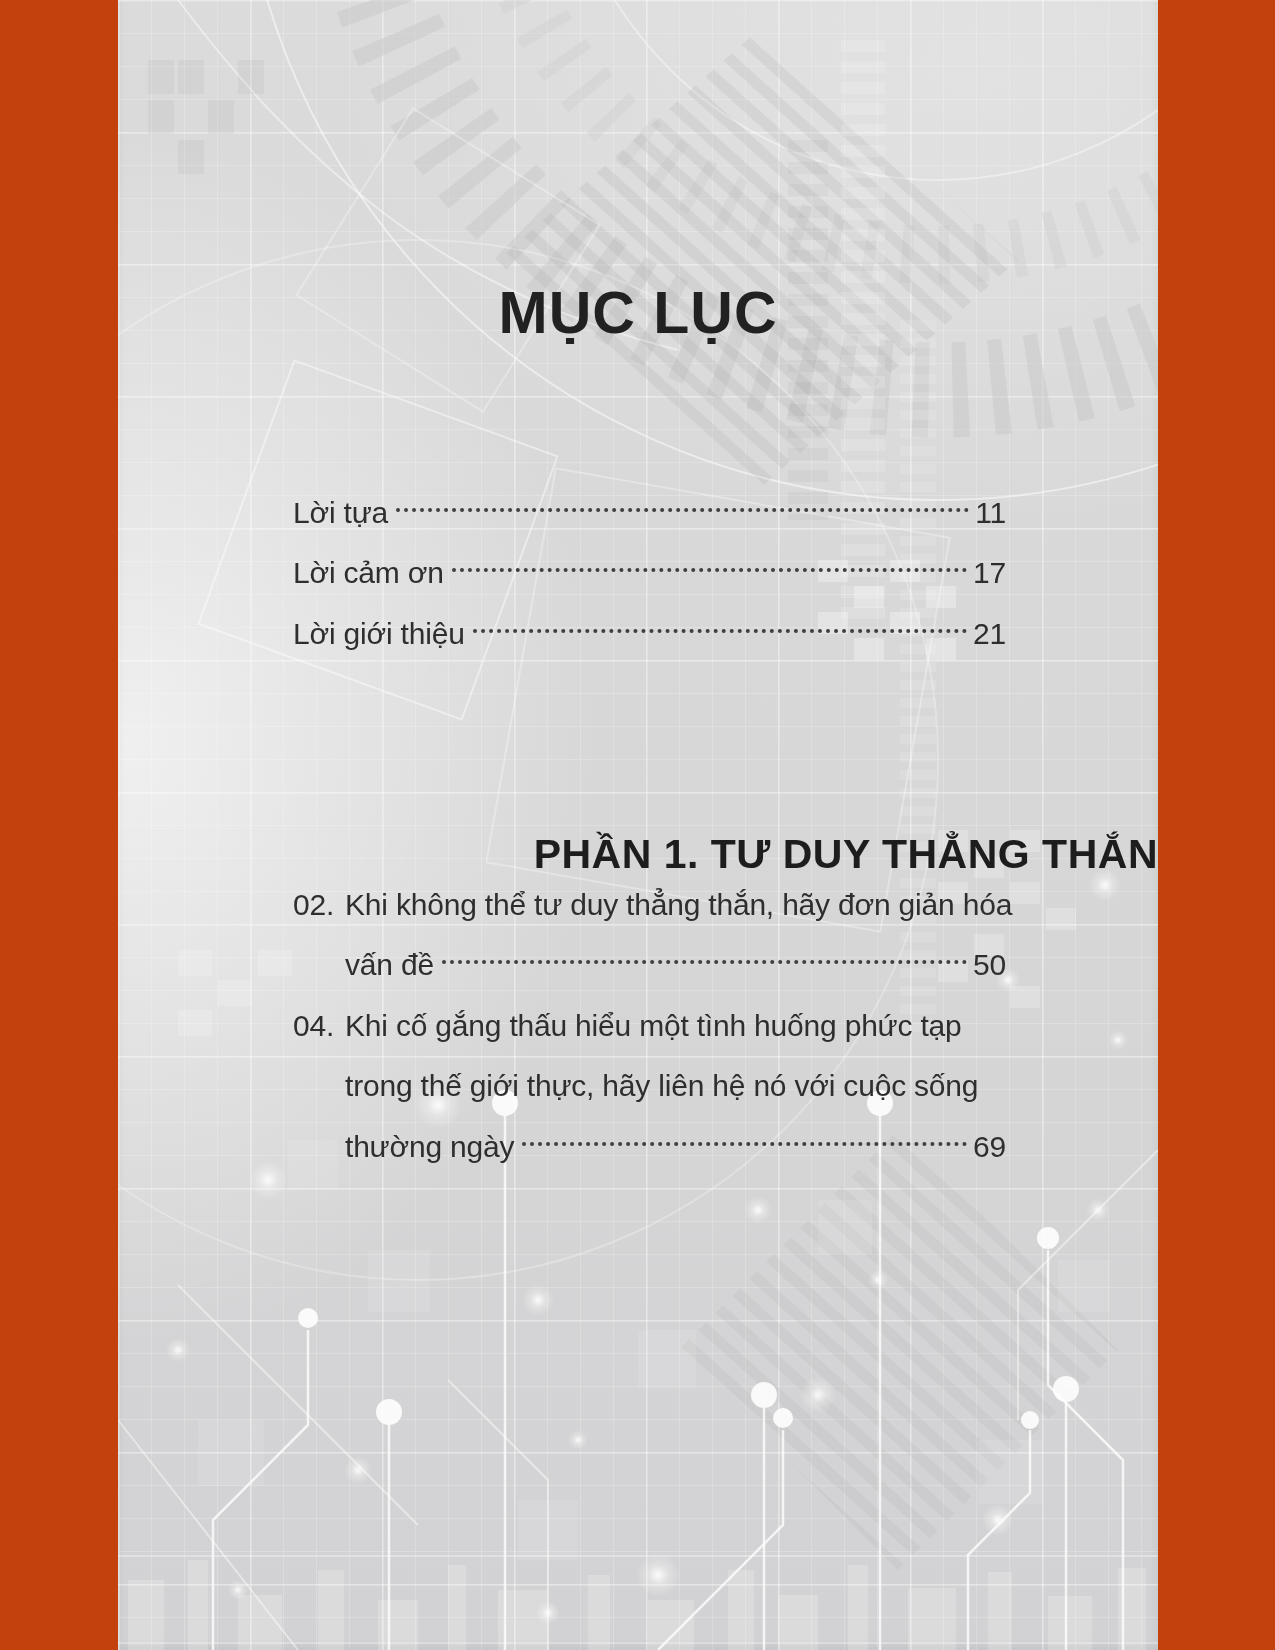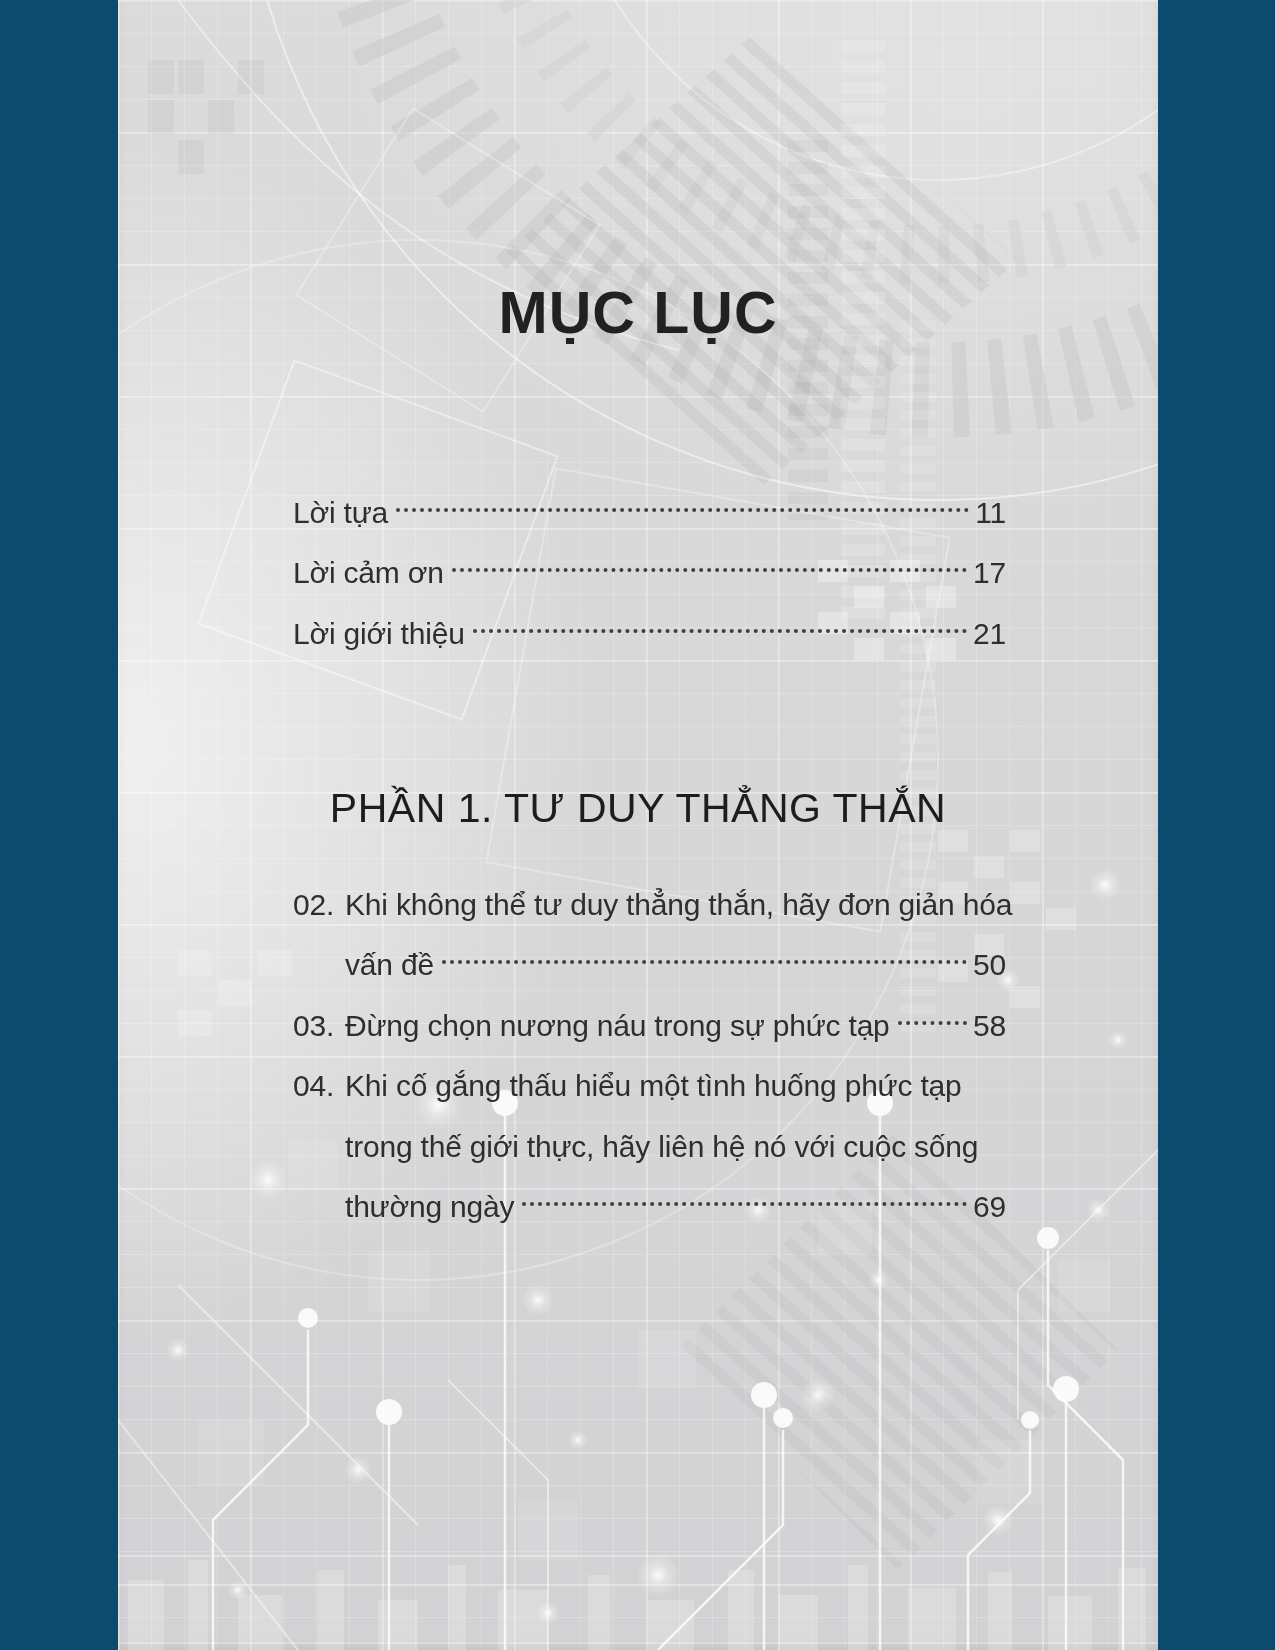--- a/index.html
+++ b/index.html
@@ -1,17 +1,17 @@
 <!DOCTYPE html>
 <html><head>
 <meta charset="utf-8">
 <style>
   html,body{margin:0;padding:0;background:#ffffff;}
   .canvas{
-    position:relative;width:1275px;height:1650px;background:#0c4a6e;overflow:hidden;
+    position:relative;width:1275px;height:1650px;background:#c2410c;overflow:hidden;
     font-family:"Liberation Sans", sans-serif;
   }
   .page{
     position:absolute;left:118px;top:0;width:1040px;height:1650px;overflow:hidden;
     background:
       radial-gradient(760px 980px at 1% 45%, rgba(255,255,255,0.62), rgba(255,255,255,0) 62%),
       radial-gradient(1100px 800px at 82% 4%, rgba(255,255,255,0.20), rgba(255,255,255,0) 60%),
       linear-gradient(180deg,#dbdbdc 0%, #d7d7d8 48%, #d2d2d4 100%);
     box-shadow: inset 0 -4px 10px rgba(0,0,0,0.07);
   }
@@ -25,22 +25,22 @@
     background-size: 33px 33px, 33px 33px, 132px 132px, 132px 132px;
   }
   .decor{position:absolute;inset:0;pointer-events:none;}
   .content{position:absolute;inset:0;}
   .title{
     position:absolute;top:281px;left:0;width:100%;text-align:center;
     font-size:59px;font-weight:bold;letter-spacing:1px;color:#212121;line-height:1.1;
   }
   .front{position:absolute;top:486px;left:175px;width:713px;}
   .part-heading{
-    position:absolute;top:783px;left:0;width:100%;text-align:center;
-    font-size:41px;font-weight:normal;color:#1d1d1d;line-height:1.25;letter-spacing:0.5px;
+    position:absolute;top:829px;left:0;width:100%;text-align:right;
+    font-size:41px;font-weight:bold;color:#1d1d1d;line-height:1.25;letter-spacing:0.5px;
   }
   .entries{position:absolute;top:878px;left:175px;width:713px;}
   .toc-line{
     display:flex;align-items:center;height:60.5px;padding-bottom:8px;box-sizing:border-box;
     font-size:30px;color:#2e2e2e;letter-spacing:-0.2px;white-space:nowrap;
   }
   .toc-line .t{line-height:1.25;}
   .num{flex:none;width:52px;line-height:1.25;}
   .ind{flex:none;width:52px;}
   .leader{
@@ -242,26 +242,20 @@
           <span class="num">02.</span>
           <span class="t">Khi không thể tư duy thẳng thắn, hãy đơn giản hóa</span>
         </div>
         <div class="toc-line">
           <span class="ind"></span>
           <span class="t">vấn đề</span>
           <span class="leader"></span>
           <span class="pg">50</span>
         </div>
 
-        <div class="toc-line">
-          <span class="num">03.</span>
-          <span class="t">Đừng chọn nương náu trong sự phức tạp</span>
-          <span class="leader"></span>
-          <span class="pg">58</span>
-        </div>
 
         <div class="toc-line">
           <span class="num">04.</span>
           <span class="t">Khi cố gắng thấu hiểu một tình huống phức tạp</span>
         </div>
         <div class="toc-line">
           <span class="ind"></span>
           <span class="t">trong thế giới thực, hãy liên hệ nó với cuộc sống</span>
         </div>
         <div class="toc-line">

